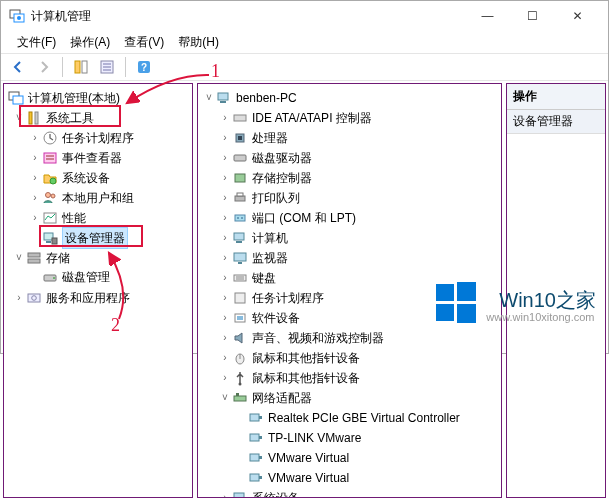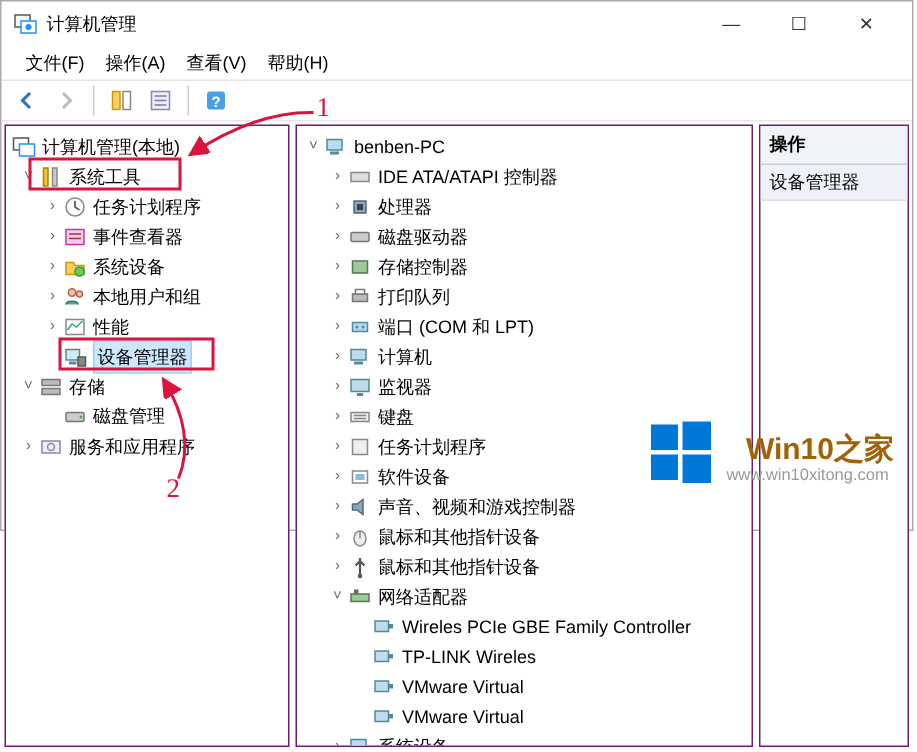--- a/index.html
+++ b/index.html
@@ -40,21 +40,21 @@
   .sel { background:#cce8ff; border:1px solid #99d1ff; padding: 0 2px; }
   .red-box { position:absolute; border:2px solid #dc143c; pointer-events:none; }
   .anno { position:absolute; color:#dc143c; font-size:18px; font-weight:400; pointer-events:none; font-family: "SimSun", serif;}
   .arrow { position:absolute; stroke:#dc143c; fill:none; pointer-events:none;}
   .pane-right .hdr { background:#f0f4f9; border-bottom:1px solid #ccc; font-weight:bold; padding:4px 6px; font-size:12px;}
   .pane-right .sub { background:#eef2f8; border-bottom:1px solid #ddd; padding:3px 6px; font-size:12px;}
   .pane-right .act { padding:3px 10px; font-size:12px; display:flex; align-items:center; justify-content:space-between;}
   .wm { position:absolute; right: 12px; bottom: 20px; display:flex; align-items:center; gap:8px; pointer-events:none;}
   .wm .logo { color:#0078d7; font-size:40px; }
   .wm .txt { display:flex; flex-direction:column; line-height:1.1; }
-  .wm .t1 { font-size:20px; color:#a16207; font-weight: bold; margin-left: 13px; }
+  .wm .t1 { font-size:20px; color:#0c4a6e; font-weight: normal; margin-left: 13px; }
   .wm .t2 { font-size:11px; color:#999; }
 </style>
 </head>
 <body>
 
 <div class="window">
 
   <div class="titlebar">
     <span class="title-icon">
       <svg viewBox="0 0 16 16">
@@ -389,30 +389,30 @@
             </span>
             <span class="lbl">网络适配器</span>
           </div>
         <div class="tree-row" style="padding-left:48px;">
             <span class="ic">
               <svg viewBox="0 0 16 16">
                 <rect x="2" y="4" width="9" height="7" fill="#bde" stroke="#589"></rect>
                 <rect x="11" y="6" width="3" height="3" fill="#589"></rect>
               </svg>
             </span>
-            <span class="lbl">Wireles PCIe GBE Family Controller</span>
+            <span class="lbl">Realtek PCIe GBE Virtual Controller</span>
           </div>
         <div class="tree-row" style="padding-left:48px;">
             <span class="ic">
               <svg viewBox="0 0 16 16">
                 <rect x="2" y="4" width="9" height="7" fill="#bde" stroke="#589"></rect>
                 <rect x="11" y="6" width="3" height="3" fill="#589"></rect>
               </svg>
             </span>
-            <span class="lbl">TP-LINK Wireles</span>
+            <span class="lbl">TP-LINK VMware</span>
           </div>
         <div class="tree-row" style="padding-left:48px;">
             <span class="ic">
               <svg viewBox="0 0 16 16">
                 <rect x="2" y="4" width="9" height="7" fill="#bde" stroke="#589"></rect>
                 <rect x="11" y="6" width="3" height="3" fill="#589"></rect>
               </svg>
             </span>
             <span class="lbl">VMware Virtual</span>
           </div>

